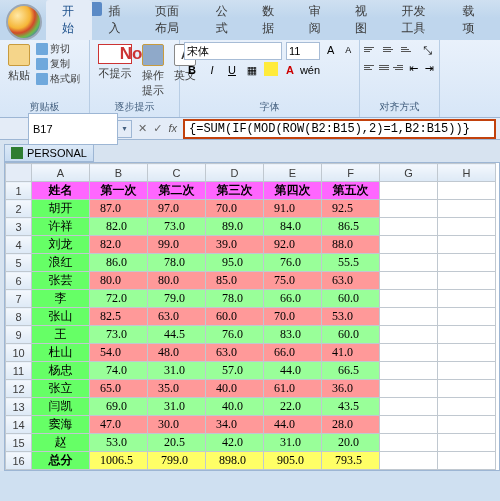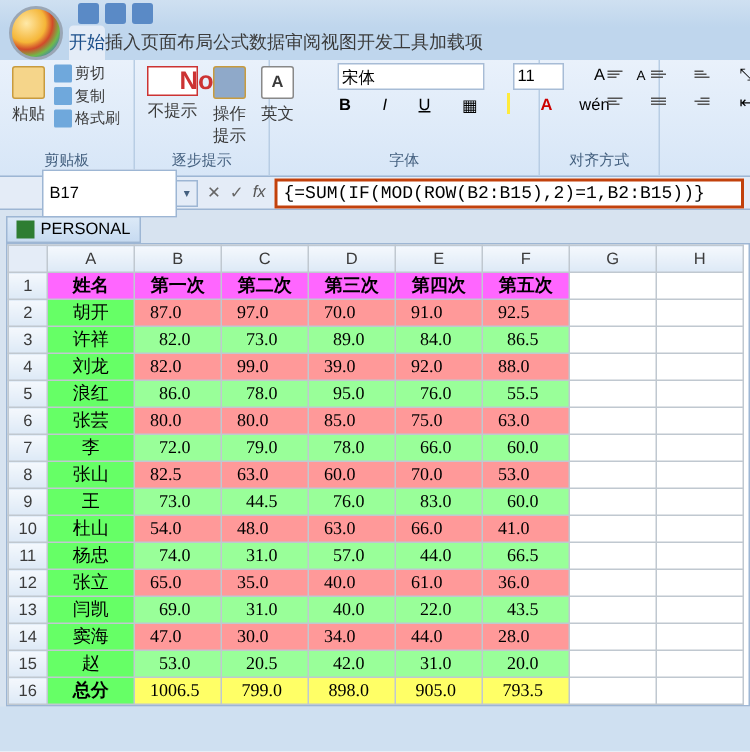--- a/index.html
+++ b/index.html
@@ -6,36 +6,36 @@
 body { width: 500px; height: 501px; overflow: hidden; background: #cfe0f1; font-size: 11px; }
 
 
 .titlebar { height: 18px; background: linear-gradient(#cfe0f1, #bfd6ed); display: flex; align-items: center; padding-left: 4px; }
 .office-btn { width: 36px; height: 36px; border-radius: 50%; background: radial-gradient(circle at 30% 30%, #ffe9a8, #f5b638 40%, #d14a2a 55%, #6fba4a 70%, #3a78c8 85%); border: 2px solid #9aa6b5; position: absolute; top: 4px; left: 6px; z-index: 10; }
 .quick-access { margin-left: 48px; display: flex; gap: 4px; }
 .qa-icon { width: 14px; height: 14px; background: #5a8ac6; border-radius: 2px; }
 
 
 .ribbon-tabs { height: 22px; background: #bfd6ed; display: flex; align-items: flex-end; padding-left: 46px; }
-.ribbon-tab { padding: 3px 0; font-size: 12px; color: #3b3b3b; cursor: pointer; }
+.ribbon-tab { padding: 3px 16px; font-size: 12px; color: #3b3b3b; cursor: pointer; }
 .ribbon-tab.active { background: #e4ecf7; border-radius: 3px 3px 0 0; color: #1a4e8a; }
 
 
 .ribbon { height: 78px; background: linear-gradient(#e9f1fb, #d7e6f7); border-bottom: 1px solid #9db6d4; display: flex; }
 .group { border-right: 1px solid #b8cde4; padding: 2px 4px; display: flex; flex-direction: column; justify-content: space-between; }
 .group-body { display: flex; gap: 2px; flex: 1; align-items: flex-start; }
 .group-label { font-size: 10px; color: #44607f; text-align: center; padding-bottom: 1px; }
 .big-btn { display: flex; flex-direction: column; align-items: center; gap: 2px; padding: 2px 4px; font-size: 11px; color: #3b3b3b; }
 .big-btn .icon { width: 22px; height: 22px; background: #f5d58a; border: 1px solid #c89b3e; border-radius: 2px; }
 .small-btns { display: flex; flex-direction: column; gap: 1px; }
 .small-btn { font-size: 10px; display: flex; align-items: center; gap: 2px; color: #3b3b3b; }
 .small-btn .mini-icon { width: 12px; height: 12px; background: #6fa8dc; border-radius: 1px; }
 .no-icon { width: 30px; height: 20px; border: 1px solid #c33; color: #c33; display: flex; align-items: center; justify-content: center; font-weight: bold; font-size: 17px; background: #fff; padding-left: 32px; }
 .font-select { height: 18px; font-size: 11px; border: 1px solid #a7bcd6; background: #fff; padding: 0 2px; }
-.font-row { display: flex; gap: 19px; margin-bottom: 2px; margin-left: 41px; }
+.font-row { display: flex; gap: 4px; margin-bottom: 2px; }
 .style-btn { width: 16px; height: 16px; border: 1px solid transparent; display: flex; align-items: center; justify-content: center; font-size: 11px; }
 .align-btn { width: 16px; height: 14px; display: flex; flex-direction: column; justify-content: center; gap: 1px; }
 .align-btn span { height: 1px; background: #555; display: block; }
 
 
 .fbar-row { height: 22px; background: #e4ecf7; border-bottom: 1px solid #9db6d4; display: flex; align-items: center; padding: 0 4px; }
 .name-box { width: 90px; height: 18px; background: #fff; border: 1px solid #9db6d4; font-size: 11px; padding: 15px 4px; margin-left: 24px; }
 .name-dd { width: 14px; height: 18px; background: #e4ecf7; border: 1px solid #9db6d4; border-left: 0; display: flex; align-items: center; justify-content: center; color: #44607f; font-size: 8px; }
 .fx-icons { display: flex; gap: 6px; margin: 0 6px; color: #666; font-size: 11px; }
 .fx-label { font-style: italic; color: #555; }

